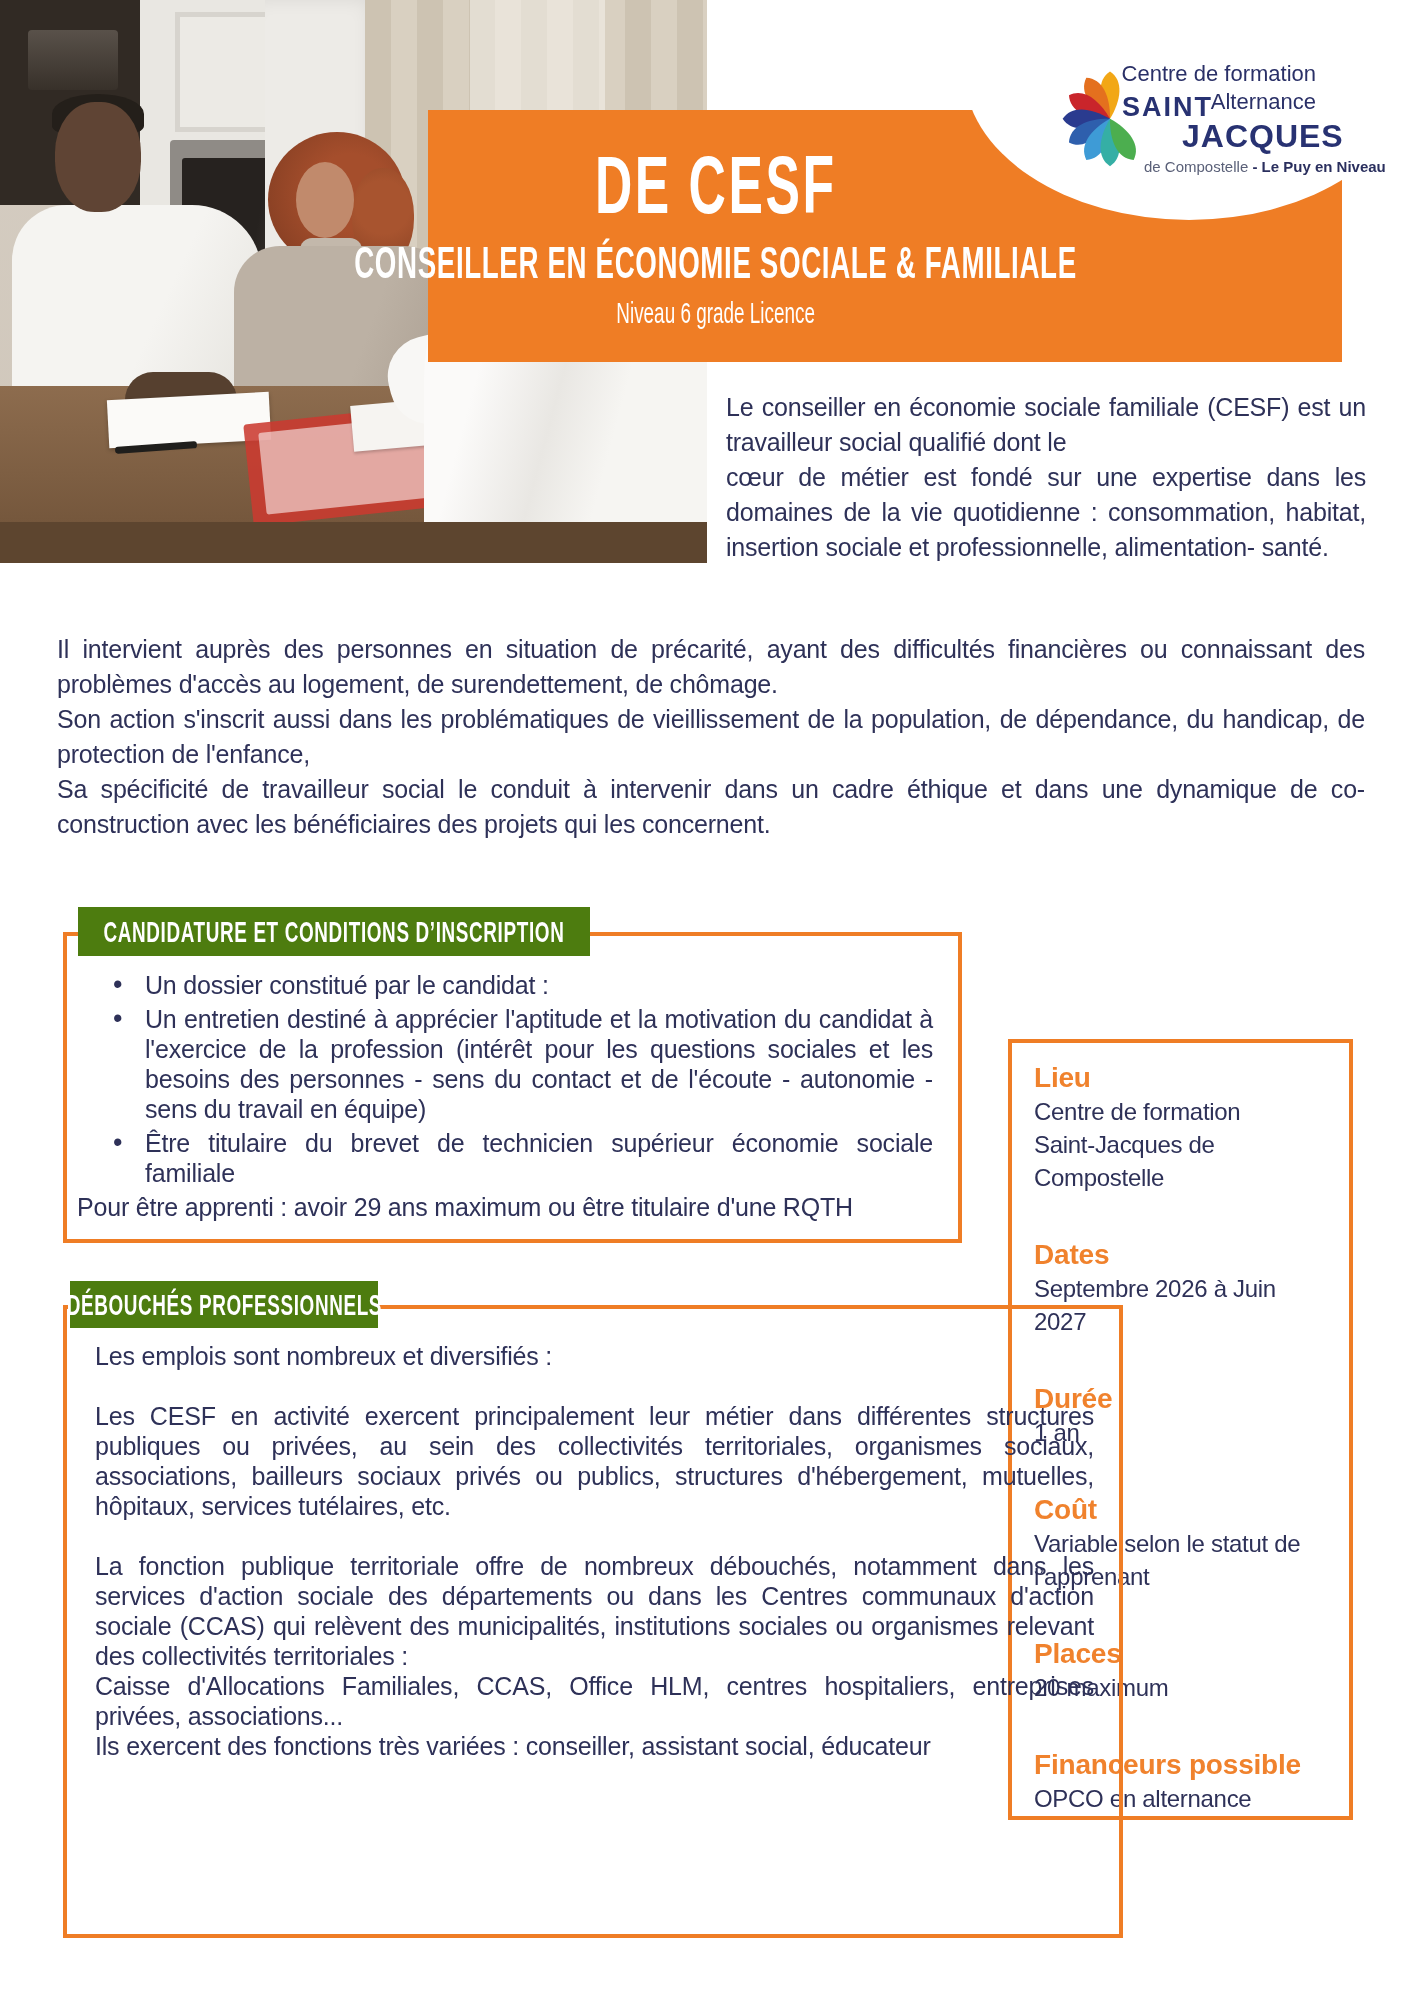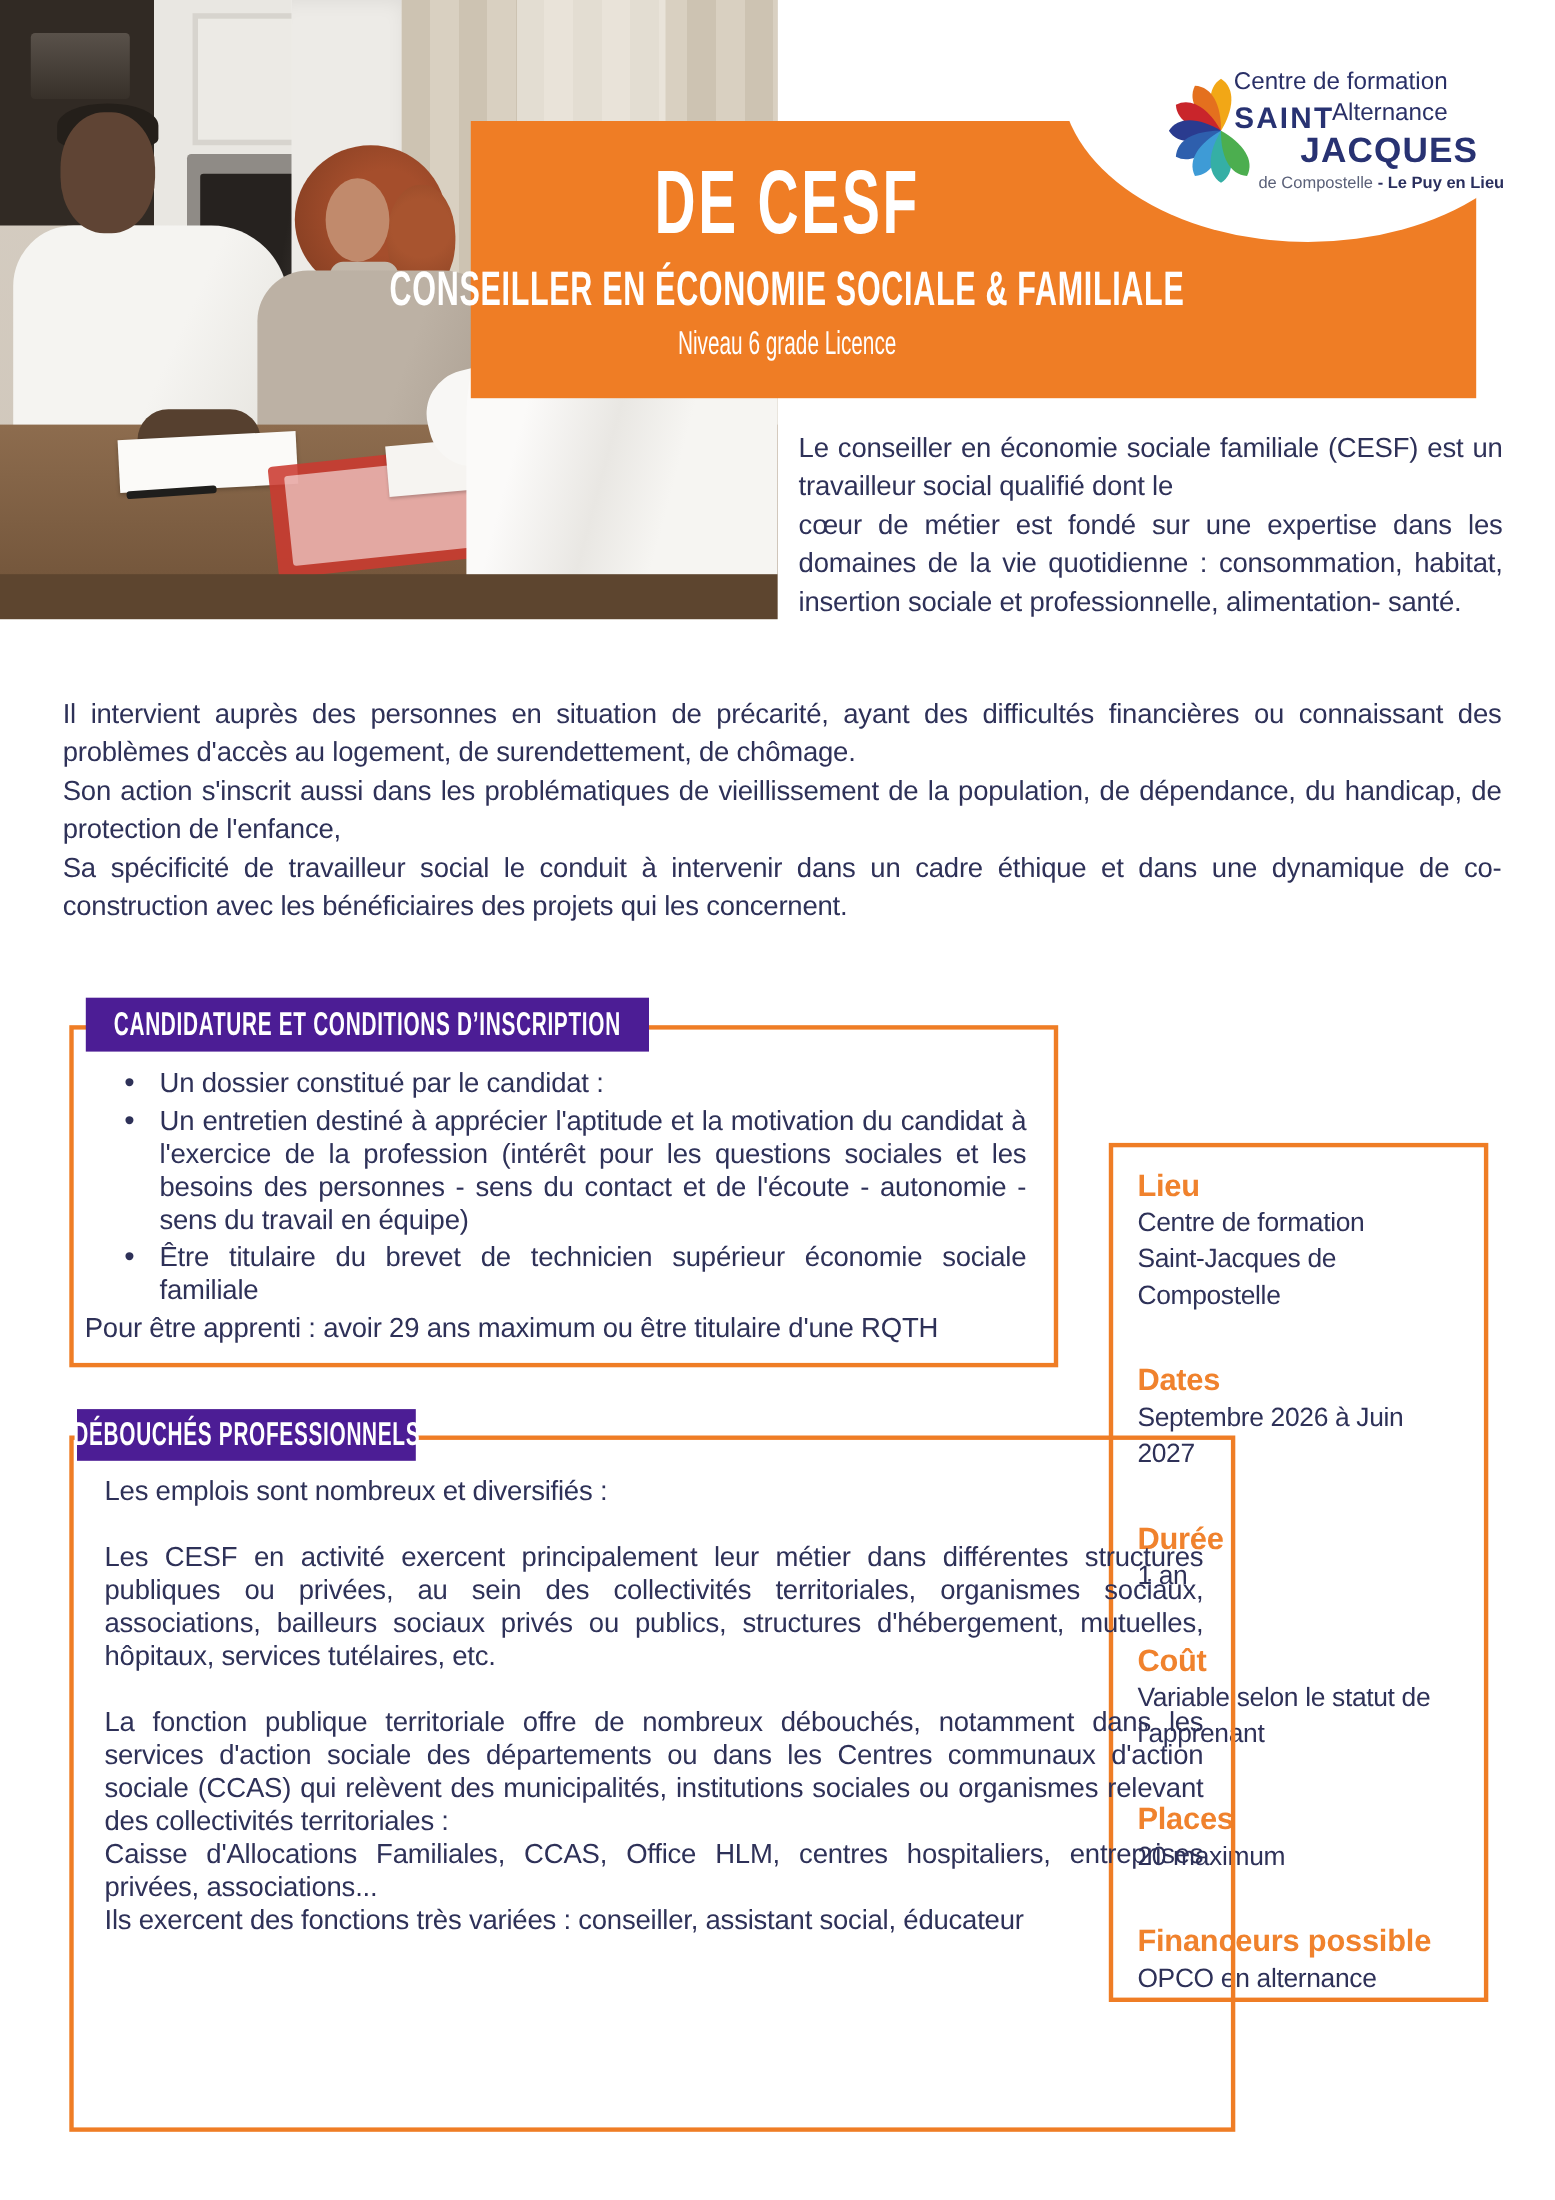--- a/index.html
+++ b/index.html
@@ -57,21 +57,21 @@
   .logo-name2{left:182px;top:198px;font-size:32px;font-weight:700;letter-spacing:1px;color:#283272;margin-left:36px;}
   .logo-sub{left:180px;top:238px;font-size:15px;color:#5a6078;}
   .logo-sub b{color:#2a2f5e;}
   
   .intro{position:absolute;left:726px;top:390px;width:640px;font-size:25px;line-height:35px;color:#2e3158;text-align:justify;letter-spacing:-.2px;}
   .intro p{margin:0;}
   
   .description{position:absolute;left:57px;top:632px;width:1308px;font-size:25px;line-height:35px;color:#2e3158;text-align:justify;letter-spacing:-.2px;}
   .description p{margin:0;}
   
-  .sec-header{position:absolute;background:#4c1d95;color:#ffffff;display:flex;align-items:center;justify-content:center;z-index:2;}
+  .sec-header{position:absolute;background:#4d7c0f;color:#ffffff;display:flex;align-items:center;justify-content:center;z-index:2;}
   .sec-header span{font-size:30px;font-weight:700;letter-spacing:1px;}
   .cand-header{left:78px;top:907px;width:512px;height:49px;}
   .deb-header{left:70px;top:1281px;width:308px;height:47px;}
   .cand-box{position:absolute;left:63px;top:932px;width:899px;height:311px;border:4px solid #ef7d25;box-sizing:border-box;z-index:1;}
   .deb-box{position:absolute;left:63px;top:1305px;width:1060px;height:633px;border:4px solid #ef7d25;box-sizing:border-box;z-index:1;}
   .cand-content{padding:34px 25px 0 10px;font-size:25px;line-height:30px;color:#2e3158;text-align:justify;letter-spacing:-.2px;}
   .cand-content ul{list-style:none;margin:0;padding:0 0 0 68px;}
   .cand-content li{position:relative;margin:0 0 4px 0;}
   .cand-content li::before{content:"•";position:absolute;left:-32px;top:-1px;font-size:27px;color:#2e3158;}
   .cand-note{margin:4px 0 0 0;}
@@ -160,21 +160,21 @@
         </g>
     </svg>
     <div class="logo-top">
       <div>Centre de formation</div>
       <div>Alternance</div>
     </div>
     <div class="logo-name1">SAINT</div>
     <div class="logo-name2">JACQUES</div>
     <div class="logo-sub">
       <span>de Compostelle</span>
-      <b>- Le Puy en Lieu</b>
+      <b>- Le Puy en Niveau</b>
     </div>
   </div>
 
   <div class="intro">
     <p>Le conseiller en économie sociale familiale (CESF) est un travailleur social qualifié dont le</p>
     <p>cœur de métier est fondé sur une expertise dans les domaines de la vie quotidienne : consommation, habitat, insertion sociale et professionnelle, alimentation- santé.</p>
   </div>
 
   <div class="description">
     <p>Il intervient auprès des personnes en situation de précarité, ayant des difficultés financières ou connaissant des problèmes d'accès au logement, de surendettement, de chômage.</p>

